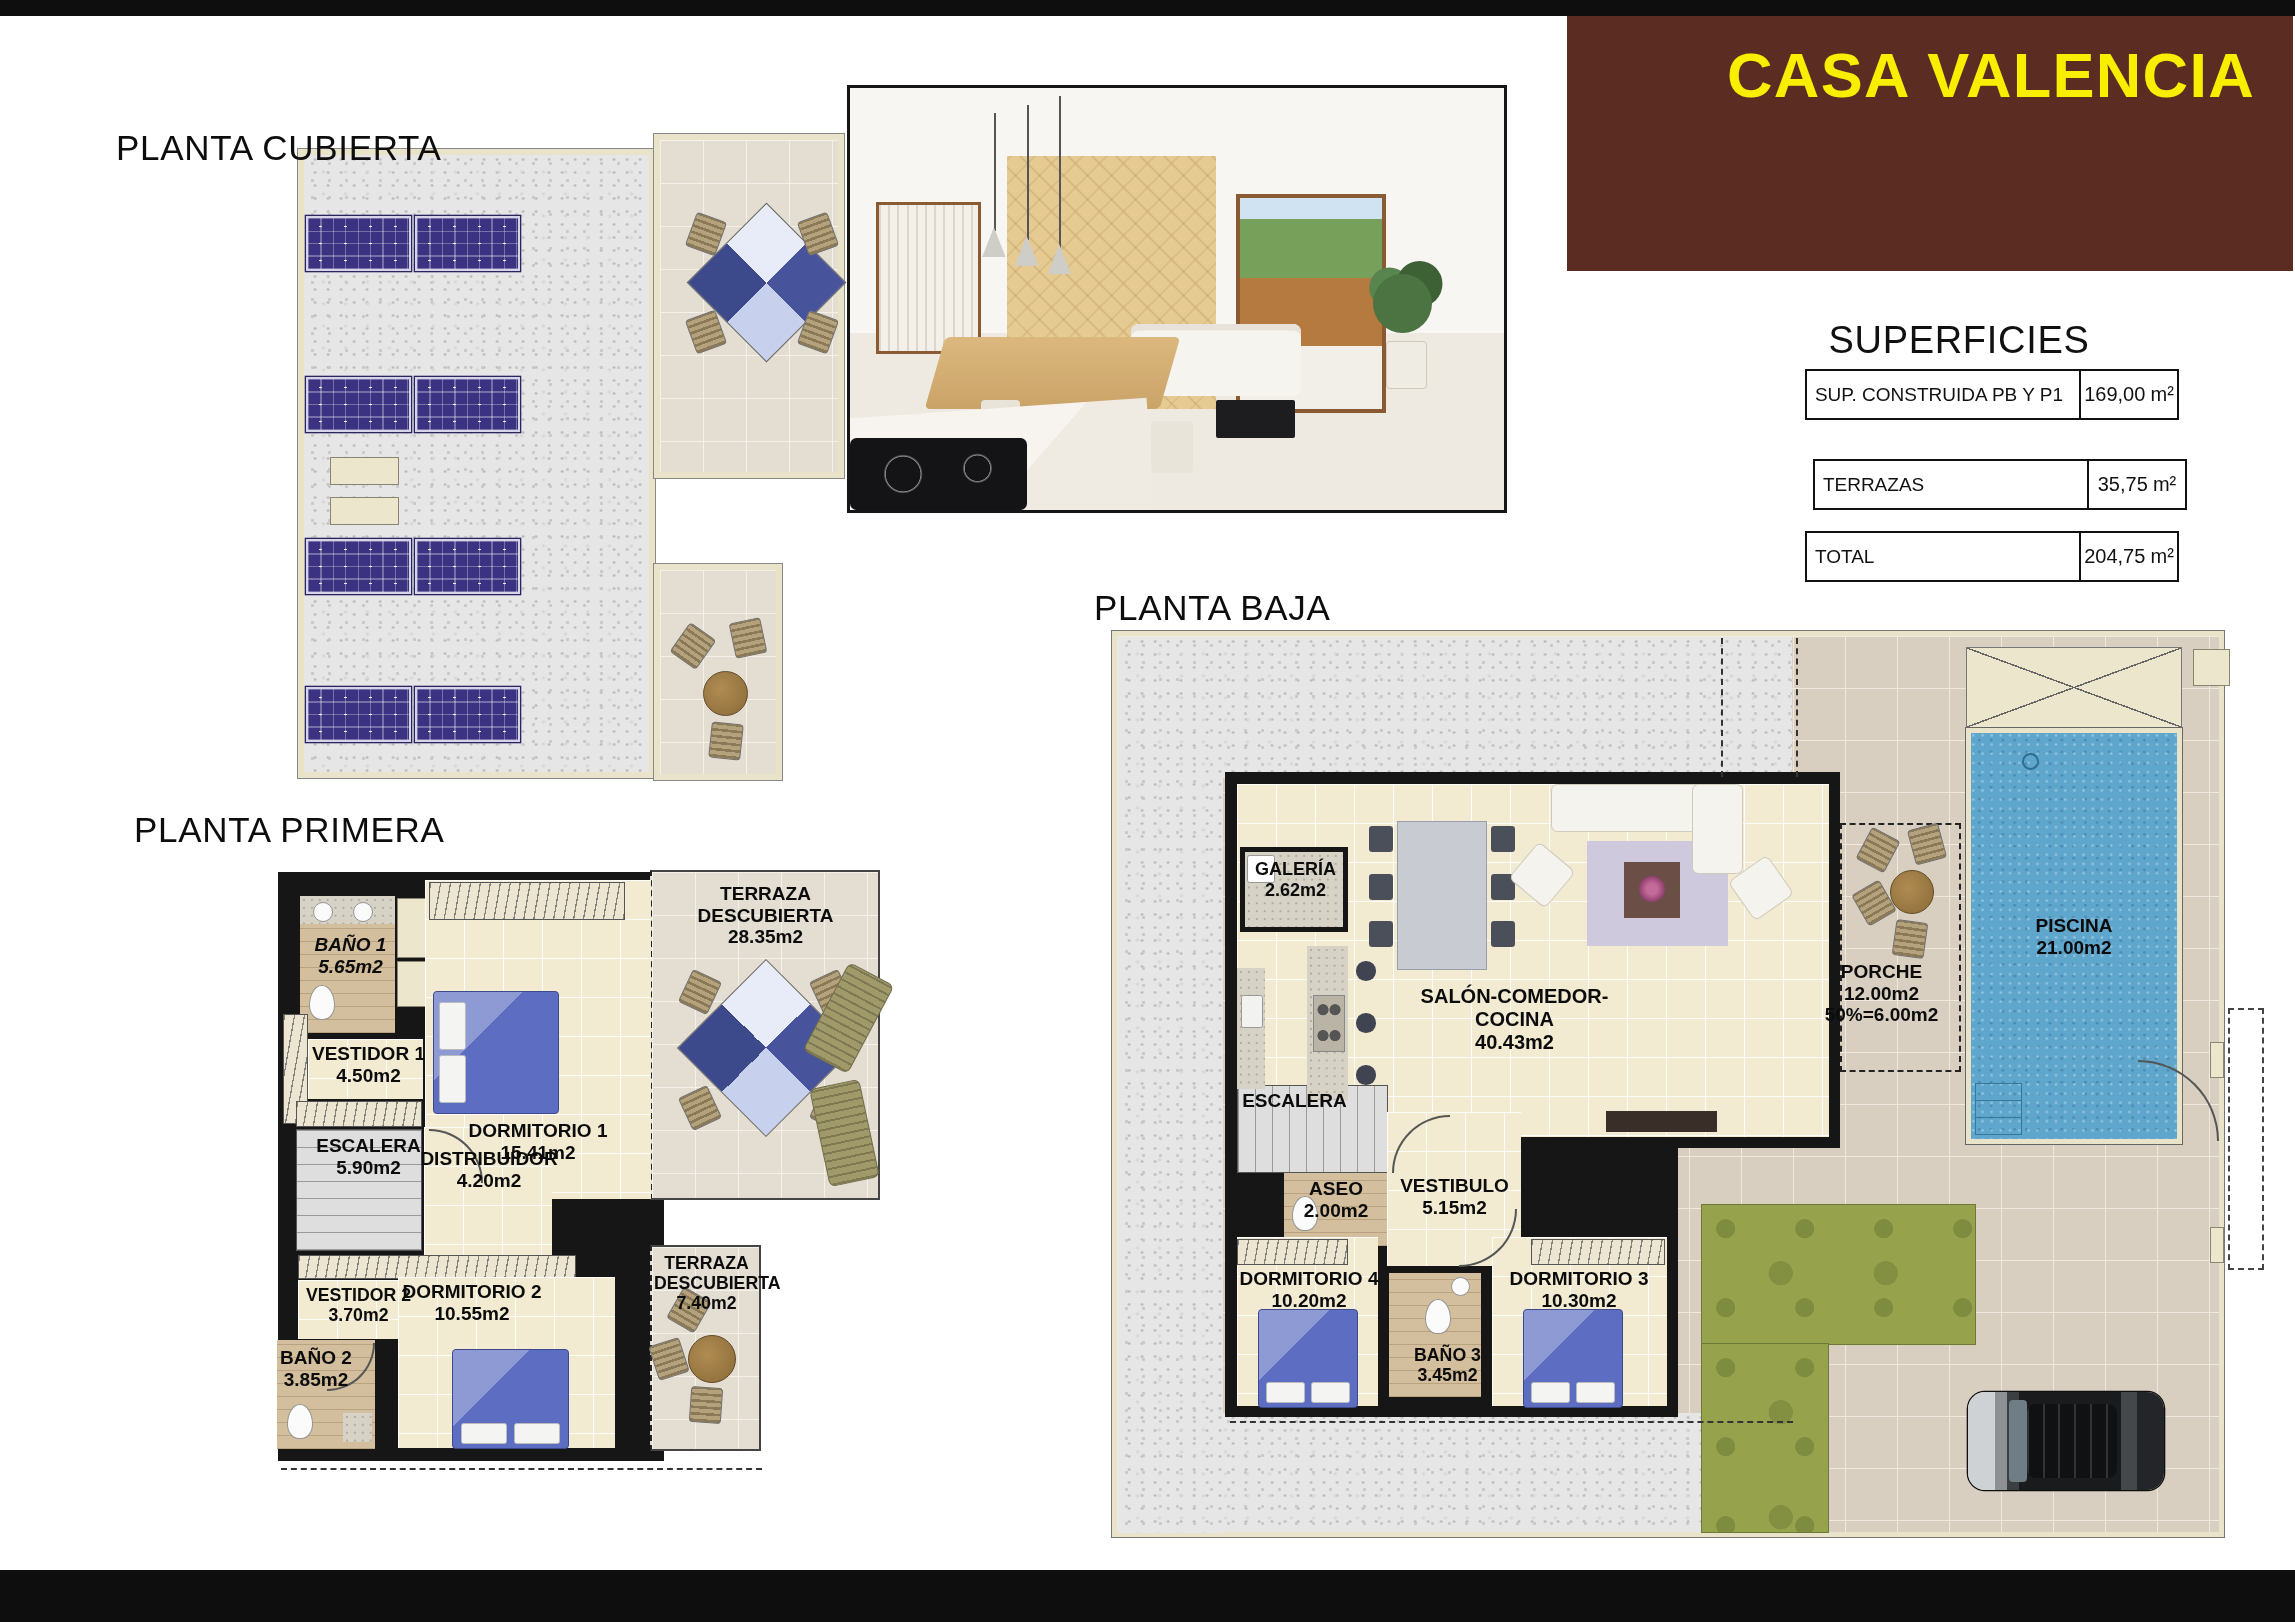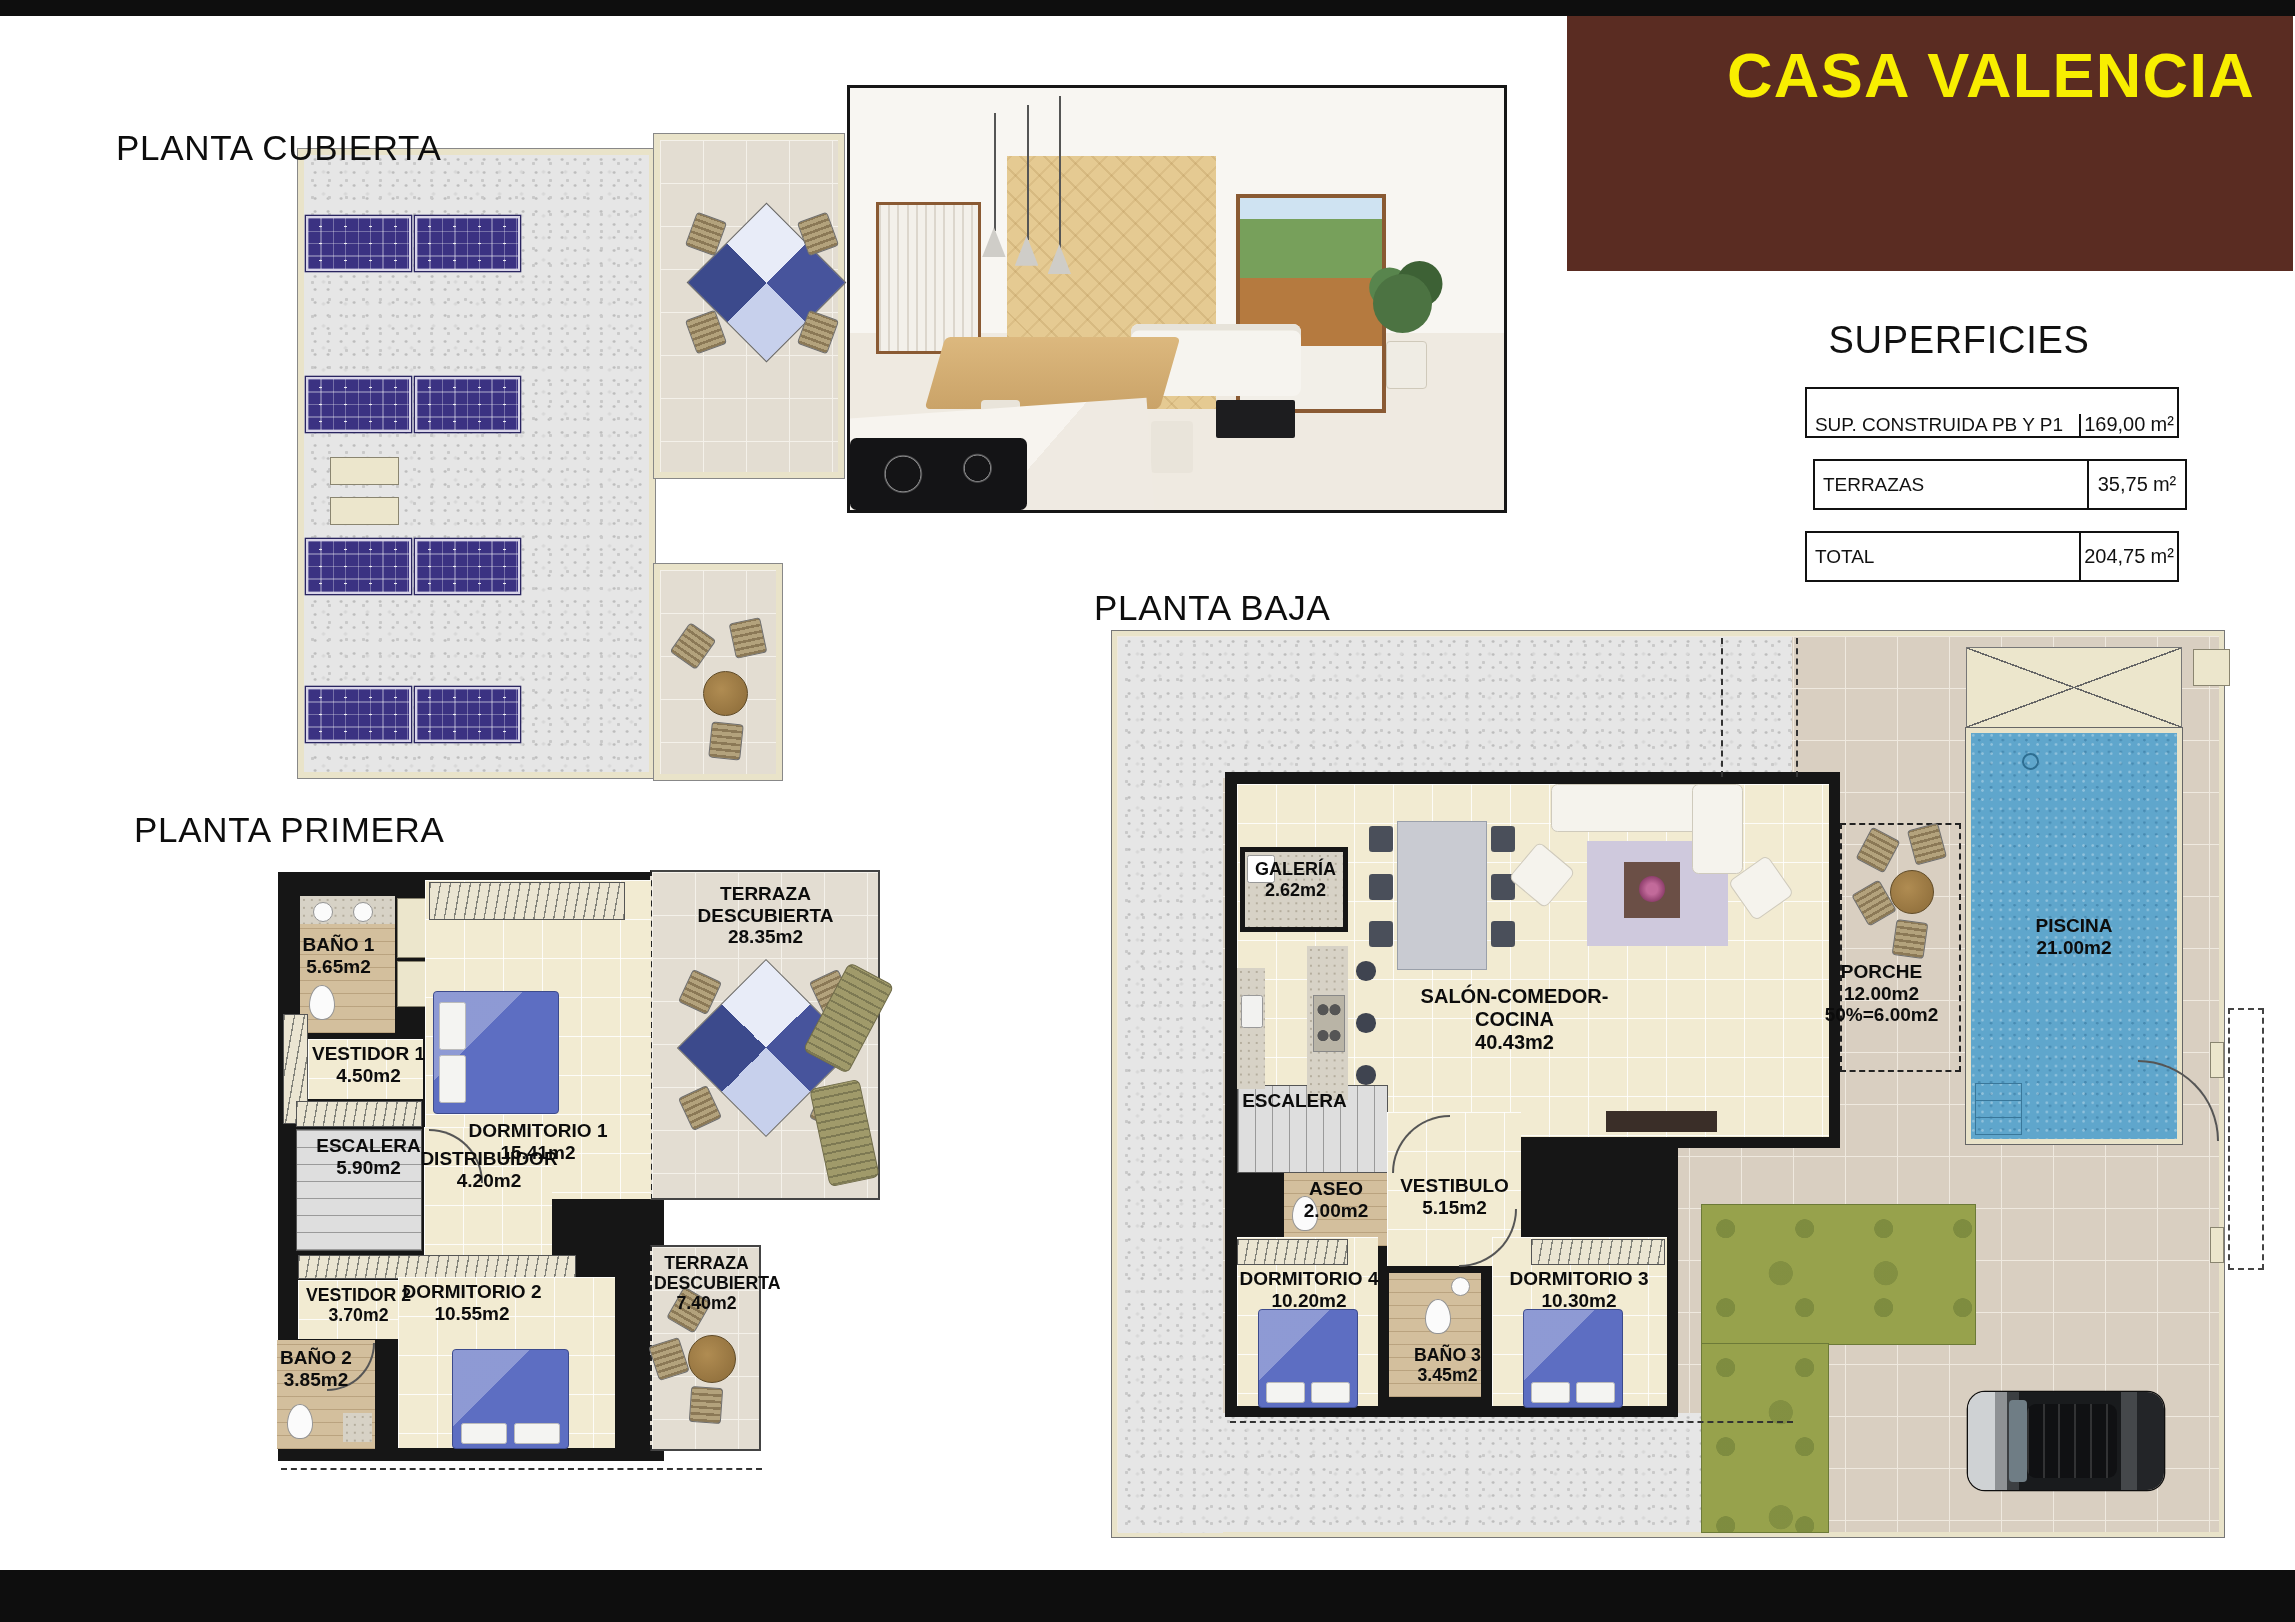--- a/index.html
+++ b/index.html
@@ -145,21 +145,21 @@
 <div class="page">
 
   <div class="abs top-bar"></div>
   <div class="abs bottom-bar"></div>
 
   <div class="abs header-panel">
     <div class="header-title">CASA VALENCIA</div>
   </div>
 
   <div class="abs sup-title">SUPERFICIES</div>
-  <div class="srow" style="top:387px;align-items:flex-end;">
+  <div class="srow" style="top:369px;">
     <div class="slabel">SUP. CONSTRUIDA PB Y P1</div>
     <div class="sval">
       <span>169,00</span>
       <span>m²</span>
     </div>
   </div>
   <div class="srow" style="top:459px;margin-left:8px;">
     <div class="slabel">TERRAZAS</div>
     <div class="sval">
       <span>35,75</span>
@@ -278,21 +278,21 @@
   <div class="pchair" style="left:815px;top:1090px;transform:rotate(25deg);"></div>
   <div class="lounger" style="left:823px;top:968px;width:49px;height:98px;transform:rotate(28deg);"></div>
   <div class="lounger" style="left:819px;top:1083px;width:49px;height:98px;transform:rotate(-12deg);"></div>
 
   <div class="rtable" style="left:688px;top:1335px;width:46px;height:46px;"></div>
   <div class="pchair" style="left:673px;top:1292px;transform:rotate(30deg);"></div>
   <div class="pchair" style="left:653px;top:1341px;transform:rotate(-18deg);"></div>
   <div class="pchair" style="left:690px;top:1387px;transform:rotate(4deg);"></div>
   <div class="dashh" style="left:281px;top:1468px;width:481px;"></div>
 
-  <div class="rlabel" style="left:286px;top:934px;width:105px;">
+  <div class="rlabel" style="left:298px;top:934px;width:105px;font-style:italic;">
     <span>BAÑO 1</span>
       <span>5.65m2</span>
     </div>
   <div class="rlabel" style="left:440px;top:1120px;width:196px;">
     <span>DORMITORIO 1</span>
       <span>15.41m2</span>
     </div>
   <div class="rlabel" style="left:674px;top:883px;width:183px;">
     <span>TERRAZA DESCUBIERTA</span>
       <span>28.35m2</span>

